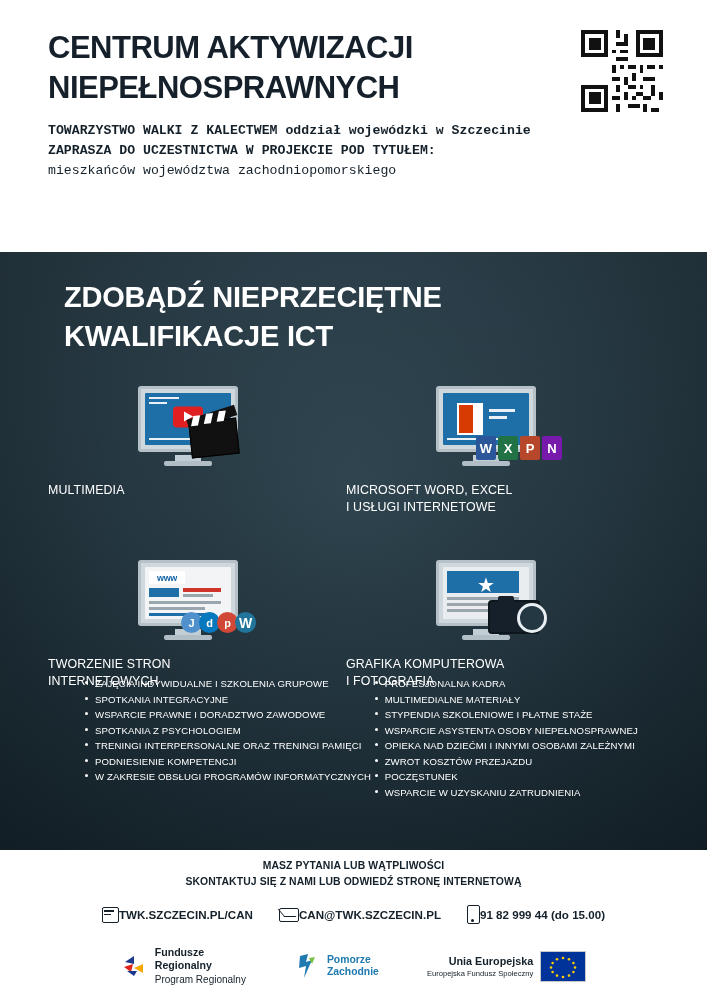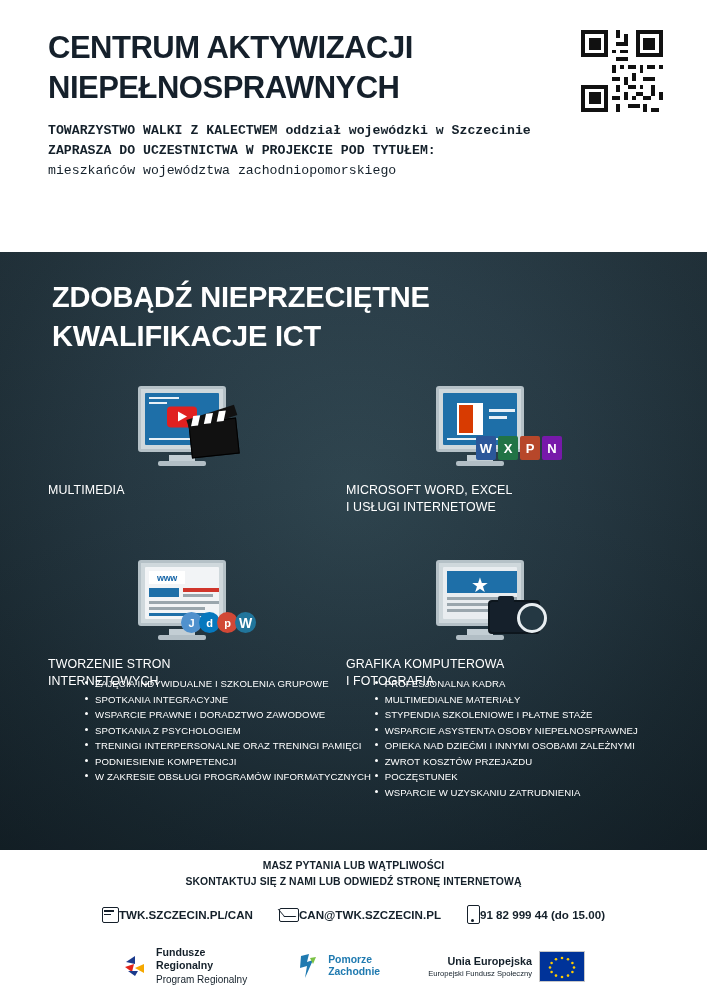--- a/index.html
+++ b/index.html
@@ -40,21 +40,21 @@
       radial-gradient(ellipse at 50% 40%, #2e4651 0%, #243843 45%, #1b2c35 75%, #16242c 100%);
     color:#ffffff;
     overflow:hidden;
   }
   .panel:before{
     content:"";position:absolute;inset:0;
     background:linear-gradient(180deg, rgba(255,255,255,0.03) 0%, rgba(0,0,0,0.18) 100%);
     pointer-events:none;
   }
   .panel-title{
-    position:absolute;left:52px;top:26px;
+    position:absolute;left:64px;top:26px;
     font-size:29px;font-weight:bold;line-height:1.35;letter-spacing:-0.2px;
     text-transform:uppercase;
   }
 
   
   .courses{
     position:absolute;left:48px;top:134px;width:600px;
   }
   .course-row{display:flex;}
   .course{width:222px;}
@@ -62,21 +62,21 @@
   .monitor-wrap{height:92px;position:relative;margin-left:90px;}
   .course.right .monitor-wrap{margin-left:90px;}
   .course-label{
     margin-top:4px;font-size:12.4px;font-weight:normal;line-height:1.38;
     text-transform:uppercase;letter-spacing:0.1px;
   }
   .row2{margin-top:44px;}
 
   
   .monitor{
-    position:absolute;left:0;top:0;width:88px;height:66px;
+    position:absolute;left:0;top:0;width:100px;height:66px;
     background:#cfd8dc;border:3px solid #b5c1c7;border-radius:3px;
     box-sizing:border-box;
   }
   .monitor .screen{
     position:absolute;inset:4px;background:#1e6fa8;border-radius:1px;overflow:hidden;
   }
   .monitor .stand{
     position:absolute;left:50%;transform:translateX(-50%);bottom:-13px;
     width:26px;height:7px;background:#c3ced4;
   }
@@ -449,21 +449,21 @@
         </div>
         <div class="pz-text">
           <span class="b">Pomorze</span>
           <span class="b">Zachodnie</span>
         </div>
       </div>
 
       <div class="logo">
         <div class="ue-text">
           <span>Unia Europejska</span>
-          <span class="sm">Europejski Fundusz Społeczny</span>
+          <span class="sm">Europejska Fundusz Społeczny</span>
         </div>
         <div class="eu-flag">
           <svg width="44" height="29" viewBox="0 0 44 29">
             <g fill="#ffcc00">
               <circle cx="22" cy="6" r="1.3"></circle>
                 <circle cx="28" cy="7.2" r="1.3"></circle>
               <circle cx="32.4" cy="11" r="1.3"></circle>
                 <circle cx="34" cy="15.5" r="1.3"></circle>
               <circle cx="32.4" cy="20" r="1.3"></circle>
                 <circle cx="28" cy="23.6" r="1.3"></circle>

